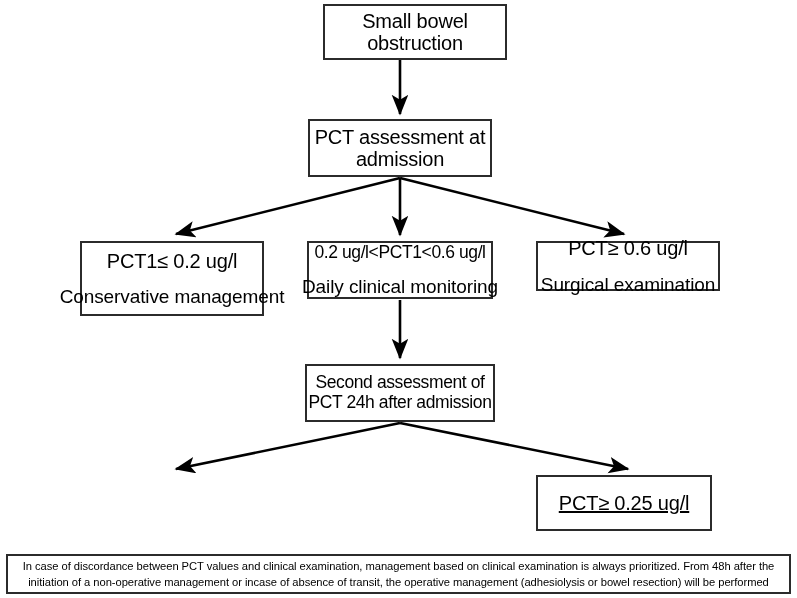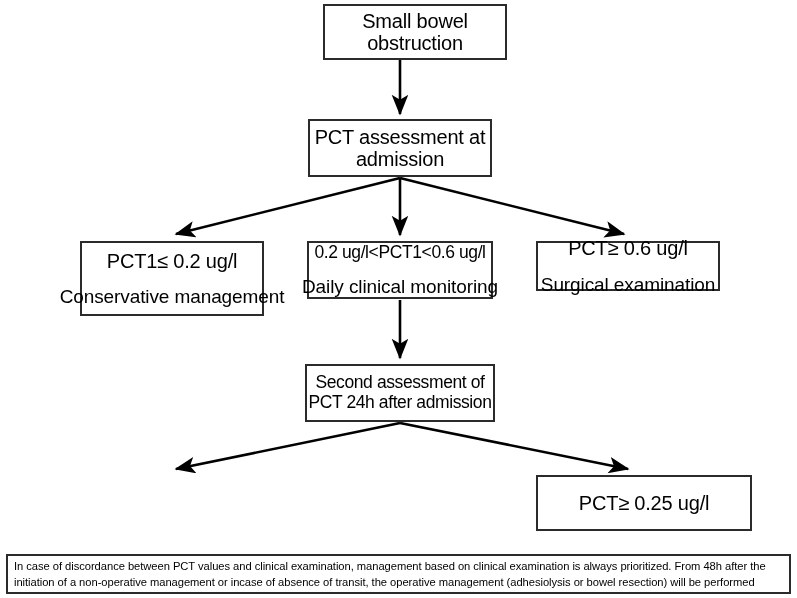--- a/index.html
+++ b/index.html
@@ -60,41 +60,41 @@
   }
 
   
   #node-sbo        { left: 308px; top: 4px;   width: 184px; height: 56px; margin-left: 15px; }
   #node-pct1       { left: 308px; top: 119px; width: 184px; height: 58px; text-align: center; }
   #node-low        { left: 80px;  top: 241px; width: 184px; height: 75px; }
   #node-mid        { left: 307px; top: 241px; width: 186px; height: 58px; }
   #node-high       { left: 536px; top: 241px; width: 184px; height: 50px; }
   #node-second     { left: 305px; top: 364px; width: 190px; height: 58px; align-items: center; }
   #node-pct2low    { left: 80px;  top: 475px; width: 184px; height: 56px; }
-  #node-pct2high   { left: 536px; top: 475px; width: 216px; height: 56px; }
+  #node-pct2high   { left: 536px; top: 475px; width: 176px; height: 56px; text-decoration: underline; }
 
   #footnote {
     position: absolute;
     left: 6px;
     top: 554px;
     width: 785px;
     height: 40px;
     box-sizing: border-box;
     border: 2px solid #2b2b2b;
     background: #ffffff;
     display: flex;
     align-items: center;
     justify-content: center;
     padding: 2px 6px;
     z-index: 2;
   }
   #footnote .note-text {
     font-size: 11.2px;
     line-height: 1.45;
-    text-align: left;
+    text-align: center;
     letter-spacing: -0.05px;
   }
 </style>
 </head>
 <body>
 
 <div id="canvas">
 
   <svg id="wires" viewBox="0 0 797 598" xmlns="http://www.w3.org/2000/svg">
     <defs>

